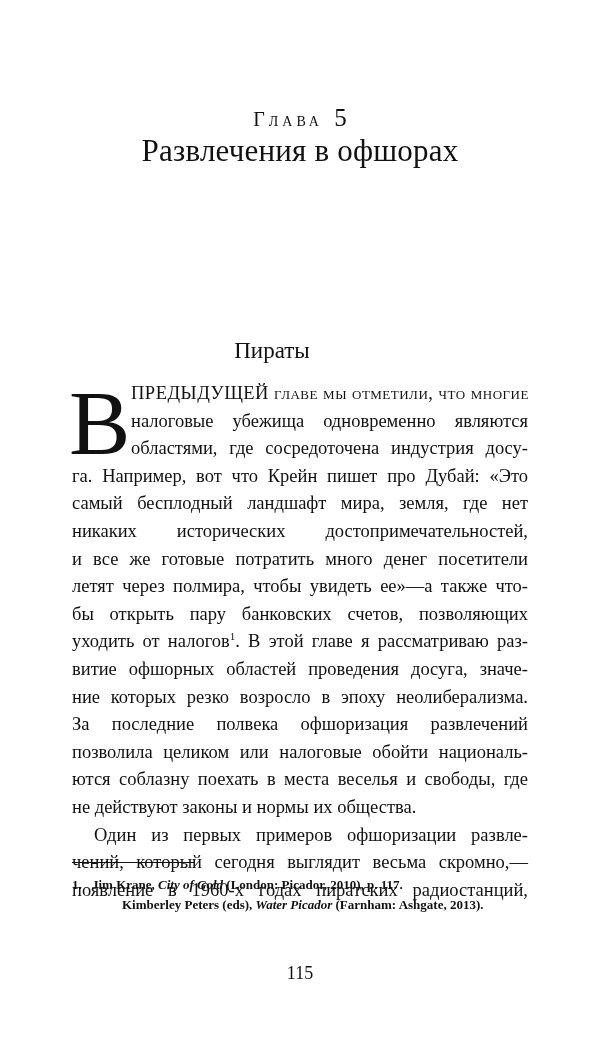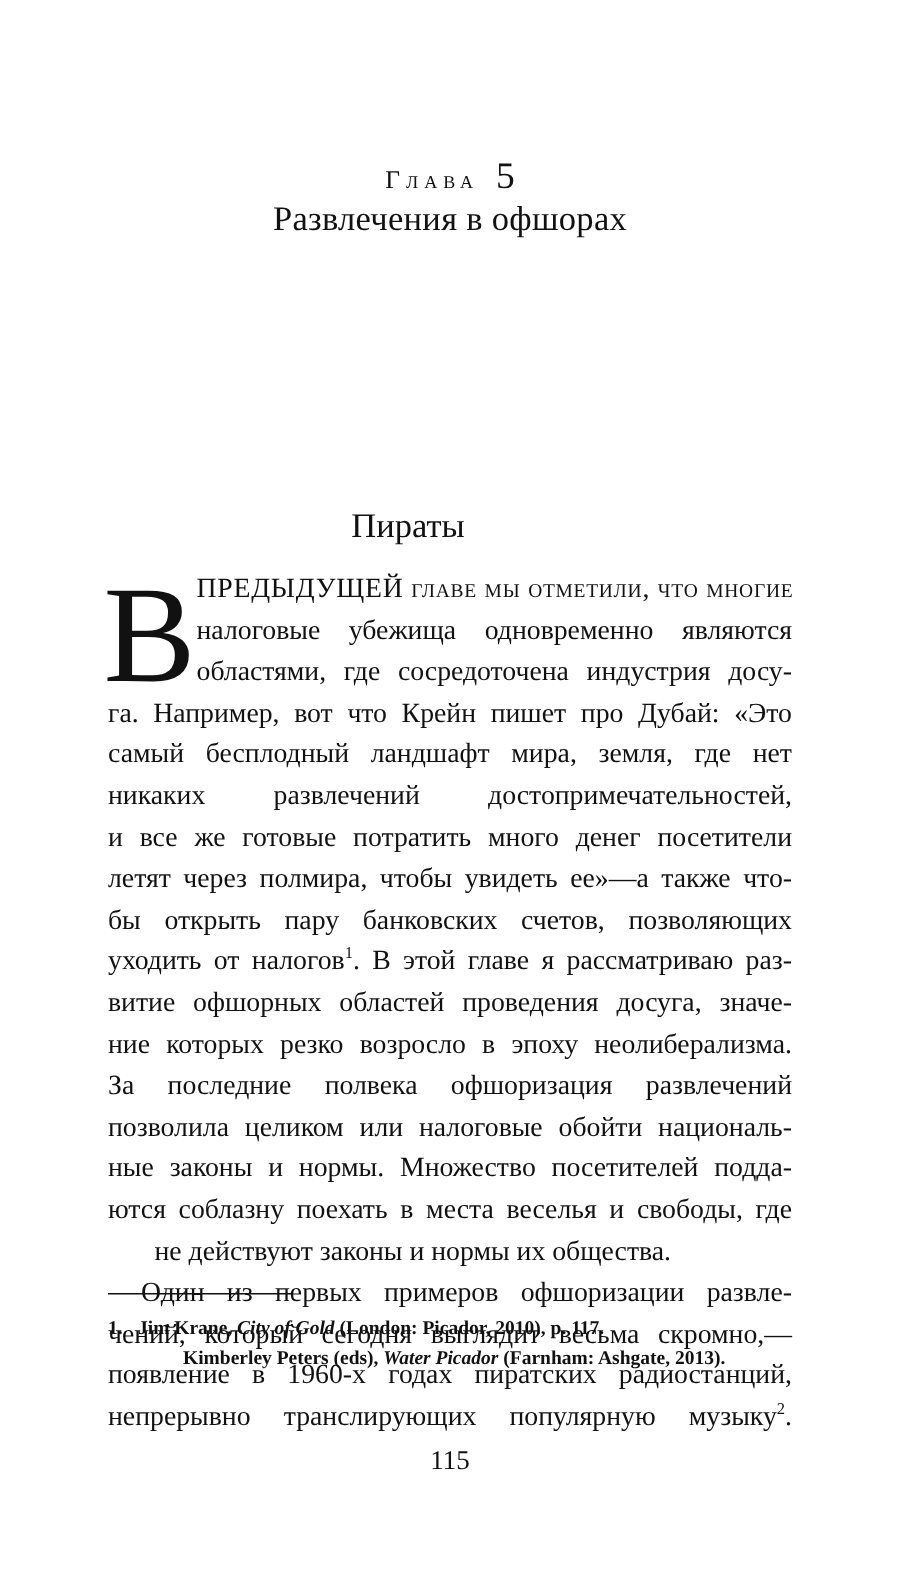--- a/index.html
+++ b/index.html
@@ -1,30 +1,30 @@
 <!DOCTYPE html>
 <html><head>
 <meta charset="utf-8">
 <style>
   html, body { margin: 0; padding: 0; background: #ffffff; }
   body { width: 600px; height: 1058px; position: relative; overflow: hidden;
          font-family: "Liberation Serif", "DejaVu Serif", serif; color: #111111; }
   .page { position: absolute; left: 0; top: 0; width: 600px; height: 1058px; }
   .chapter-label { position: absolute; top: 104px; left: 0; width: 600px; text-align: center;
                    font-size: 17px; letter-spacing: 3px; }
-  .chapter-label .cap { font-variant: small-caps; font-size: 17px; letter-spacing: 4px; }
+  .chapter-label .cap { font-variant: small-caps; font-size: 20px; letter-spacing: 4px; }
   .chapter-label .num { font-size: 25px; letter-spacing: 0; margin-left: 4px; }
   .chapter-title { position: absolute; top: 133px; left: 0; width: 600px; text-align: center;
-                   font-size: 23px; letter-spacing: 0.2px; }
+                   font-size: 31px; letter-spacing: 0.2px; }
   .section-title { position: absolute; top: 338px; left: 0; width: 544px; text-align: center;
                    font-size: 23px; }
   .body { position: absolute; left: 72px; width: 456px; top: 380px; font-size: 18.5px; }
   .line { height: 27.6px; line-height: 27.6px; white-space: nowrap; text-align: justify;
           text-align-last: justify; }
-  .line.last { text-align-last: left; margin-left: 31px; }
+  .line.last { text-align-last: left; }
   .line.indent { padding-left: 22px; }
   .line.dc { padding-left: 59px; }
   .dropcap { position: absolute; left: -3px; top: 4px; font-size: 92px; line-height: 78px;
              font-weight: normal; }
   .sc { font-variant: small-caps; letter-spacing: 0.5px; }
   sup { font-size: 11px; line-height: 0; vertical-align: super; }
   .rule { position: absolute; left: 72px; top: 862px; width: 123px; height: 1px; background: #111111; }
   .notes { position: absolute; left: 72px; width: 456px; top: 875px; font-size: 13px; }
   .note-line { height: 20px; line-height: 20px; white-space: nowrap; text-align: justify; text-align-last: justify; }
   .note-line.last { text-align-last: left; font-weight: bold; }
@@ -47,37 +47,35 @@
   <div class="section-title">Пираты</div>
 
   <div class="body">
     <span class="dropcap">В</span>
 
     <div class="line dc"><span class="sc">ПРЕДЫДУЩЕЙ главе мы отметили, что многие</span></div>
     <div class="line dc">налоговые убежища одновременно являются</div>
     <div class="line dc">областями, где сосредоточена индустрия досу-</div>
     <div class="line">га. Например, вот что Крейн пишет про Дубай: «Это</div>
     <div class="line">самый бесплодный ландшафт мира, земля, где нет</div>
-    <div class="line">никаких развлечений достопримечательностей,</div>
+    <div class="line">никаких исторических достопримечательностей,</div>
     <div class="line">и все же готовые потратить много денег посетители</div>
     <div class="line">летят через полмира, чтобы увидеть ее»—а также что-</div>
     <div class="line">бы открыть пару банковских счетов, позволяющих</div>
     <div class="line"><span>уходить от налогов</span><sup>1</sup><span>. В этой главе я рассматриваю раз-</span></div>
     <div class="line">витие офшорных областей проведения досуга, значе-</div>
     <div class="line">ние которых резко возросло в эпоху неолиберализма.</div>
     <div class="line">За последние полвека офшоризация развлечений</div>
     <div class="line">позволила целиком или налоговые обойти националь-</div>
-    <div class="line">ные законы и нормы. Множество посетителей подда-</div>
     <div class="line">ются соблазну поехать в места веселья и свободы, где</div>
     <div class="line last">не действуют законы и нормы их общества.</div>
 
     <div class="line indent">Один из первых примеров офшоризации развле-</div>
     <div class="line">чений, который сегодня выглядит весьма скромно,—</div>
     <div class="line">появление в 1960-х годах пиратских радиостанций,</div>
-    <div class="line"><span>непрерывно транслирующих популярную музыку</span><sup>2</sup><span>.</span></div>
   </div>
 
   <div class="rule"></div>
 
   <div class="notes">
     <div class="note-line last"><span class="note-num">1.</span><span>Jim Krane, </span><i>City of Gold</i><span> (London: Picador, 2010), p. 117.</span></div>
     <div class="note-line cont last"><span>Kimberley Peters (eds), </span><i>Water Picador</i><span> (Farnham: Ashgate, 2013).</span></div>
   </div>
 
   <div class="page-number">115</div>

